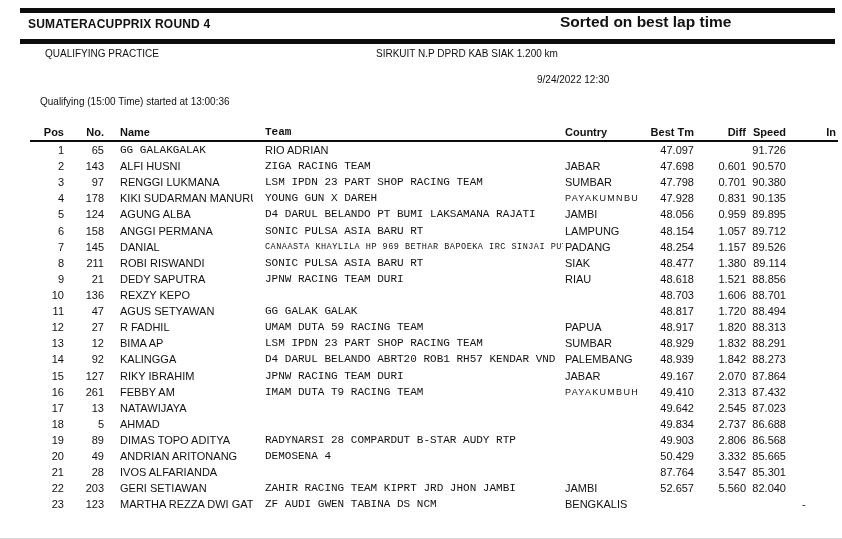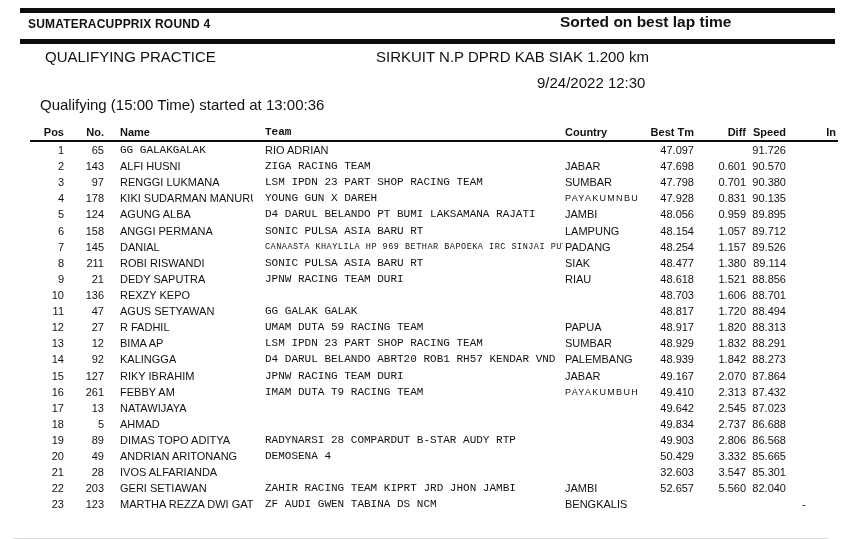--- a/index.html
+++ b/index.html
@@ -1,25 +1,25 @@
 <!DOCTYPE html>
 <html><head>
 <meta charset="utf-8">
 <style>
   html,body{margin:0;padding:0;background:#ffffff;}
   .sheet{
     position:relative;width:842px;height:539px;background:#ffffff;overflow:hidden;
-    font-family:"Liberation Sans","DejaVu Sans",sans-serif;color:#111;border-radius:18px;
+    font-family:"Liberation Sans","DejaVu Sans",sans-serif;color:#111;
   }
   .bar{position:absolute;left:20px;width:815px;height:5px;background:#0d0d0d;}
   .bar-top{top:8px;}
   .bar-second{top:39px;}
   .page-title{position:absolute;left:28px;top:17px;font-size:12px;font-weight:600;letter-spacing:.2px;white-space:nowrap;}
   .sort-note{position:absolute;left:560px;top:13px;width:250px;text-align:left;font-size:15.5px;font-weight:bold;white-space:nowrap;}
-  .meta{position:absolute;font-size:15px;white-space:nowrap;}
+  .meta{position:absolute;font-size:10px;white-space:nowrap;}
   .m-session{left:45px;top:48px;}
   .m-circuit{left:376px;top:48px;}
   .m-class{left:45px;top:72px;}
   .m-datetime{left:537px;top:74px;}
   .m-note{left:40px;top:96px;}
 
   .thead,.row{display:grid;grid-template-columns:38px 40px 145px 310px 78px 55px 52px 40px 50px;}
   .thead{position:absolute;left:30px;top:125px;width:808px;font-weight:bold;font-size:11px;line-height:14px;}
   .hrule{position:absolute;left:30px;top:140px;width:808px;height:2px;background:#0d0d0d;}
   .tbody{position:absolute;left:30px;top:142px;width:808px;}
@@ -303,21 +303,21 @@
       <div class="cell cell-speed">85.665</div>
       <div class="cell cell-in"></div>
     </div>
 
     <div class="row">
       <div class="cell cell-pos">21</div>
       <div class="cell cell-no">28</div>
       <div class="cell cell-name">IVOS ALFARIANDA</div>
       <div class="cell cell-team"></div>
       <div class="cell cell-country"></div>
-      <div class="cell cell-best">32.603</div>
+      <div class="cell cell-best">87.764</div>
       <div class="cell cell-diff">3.547</div>
       <div class="cell cell-speed">85.301</div>
       <div class="cell cell-in"></div>
     </div>
 
     <div class="row">
       <div class="cell cell-pos">22</div>
       <div class="cell cell-no">203</div>
       <div class="cell cell-name">GERI SETIAWAN</div>
       <div class="cell cell-team">ZAHIR RACING TEAM KIPRT JRD JHON JAMBI</div>

